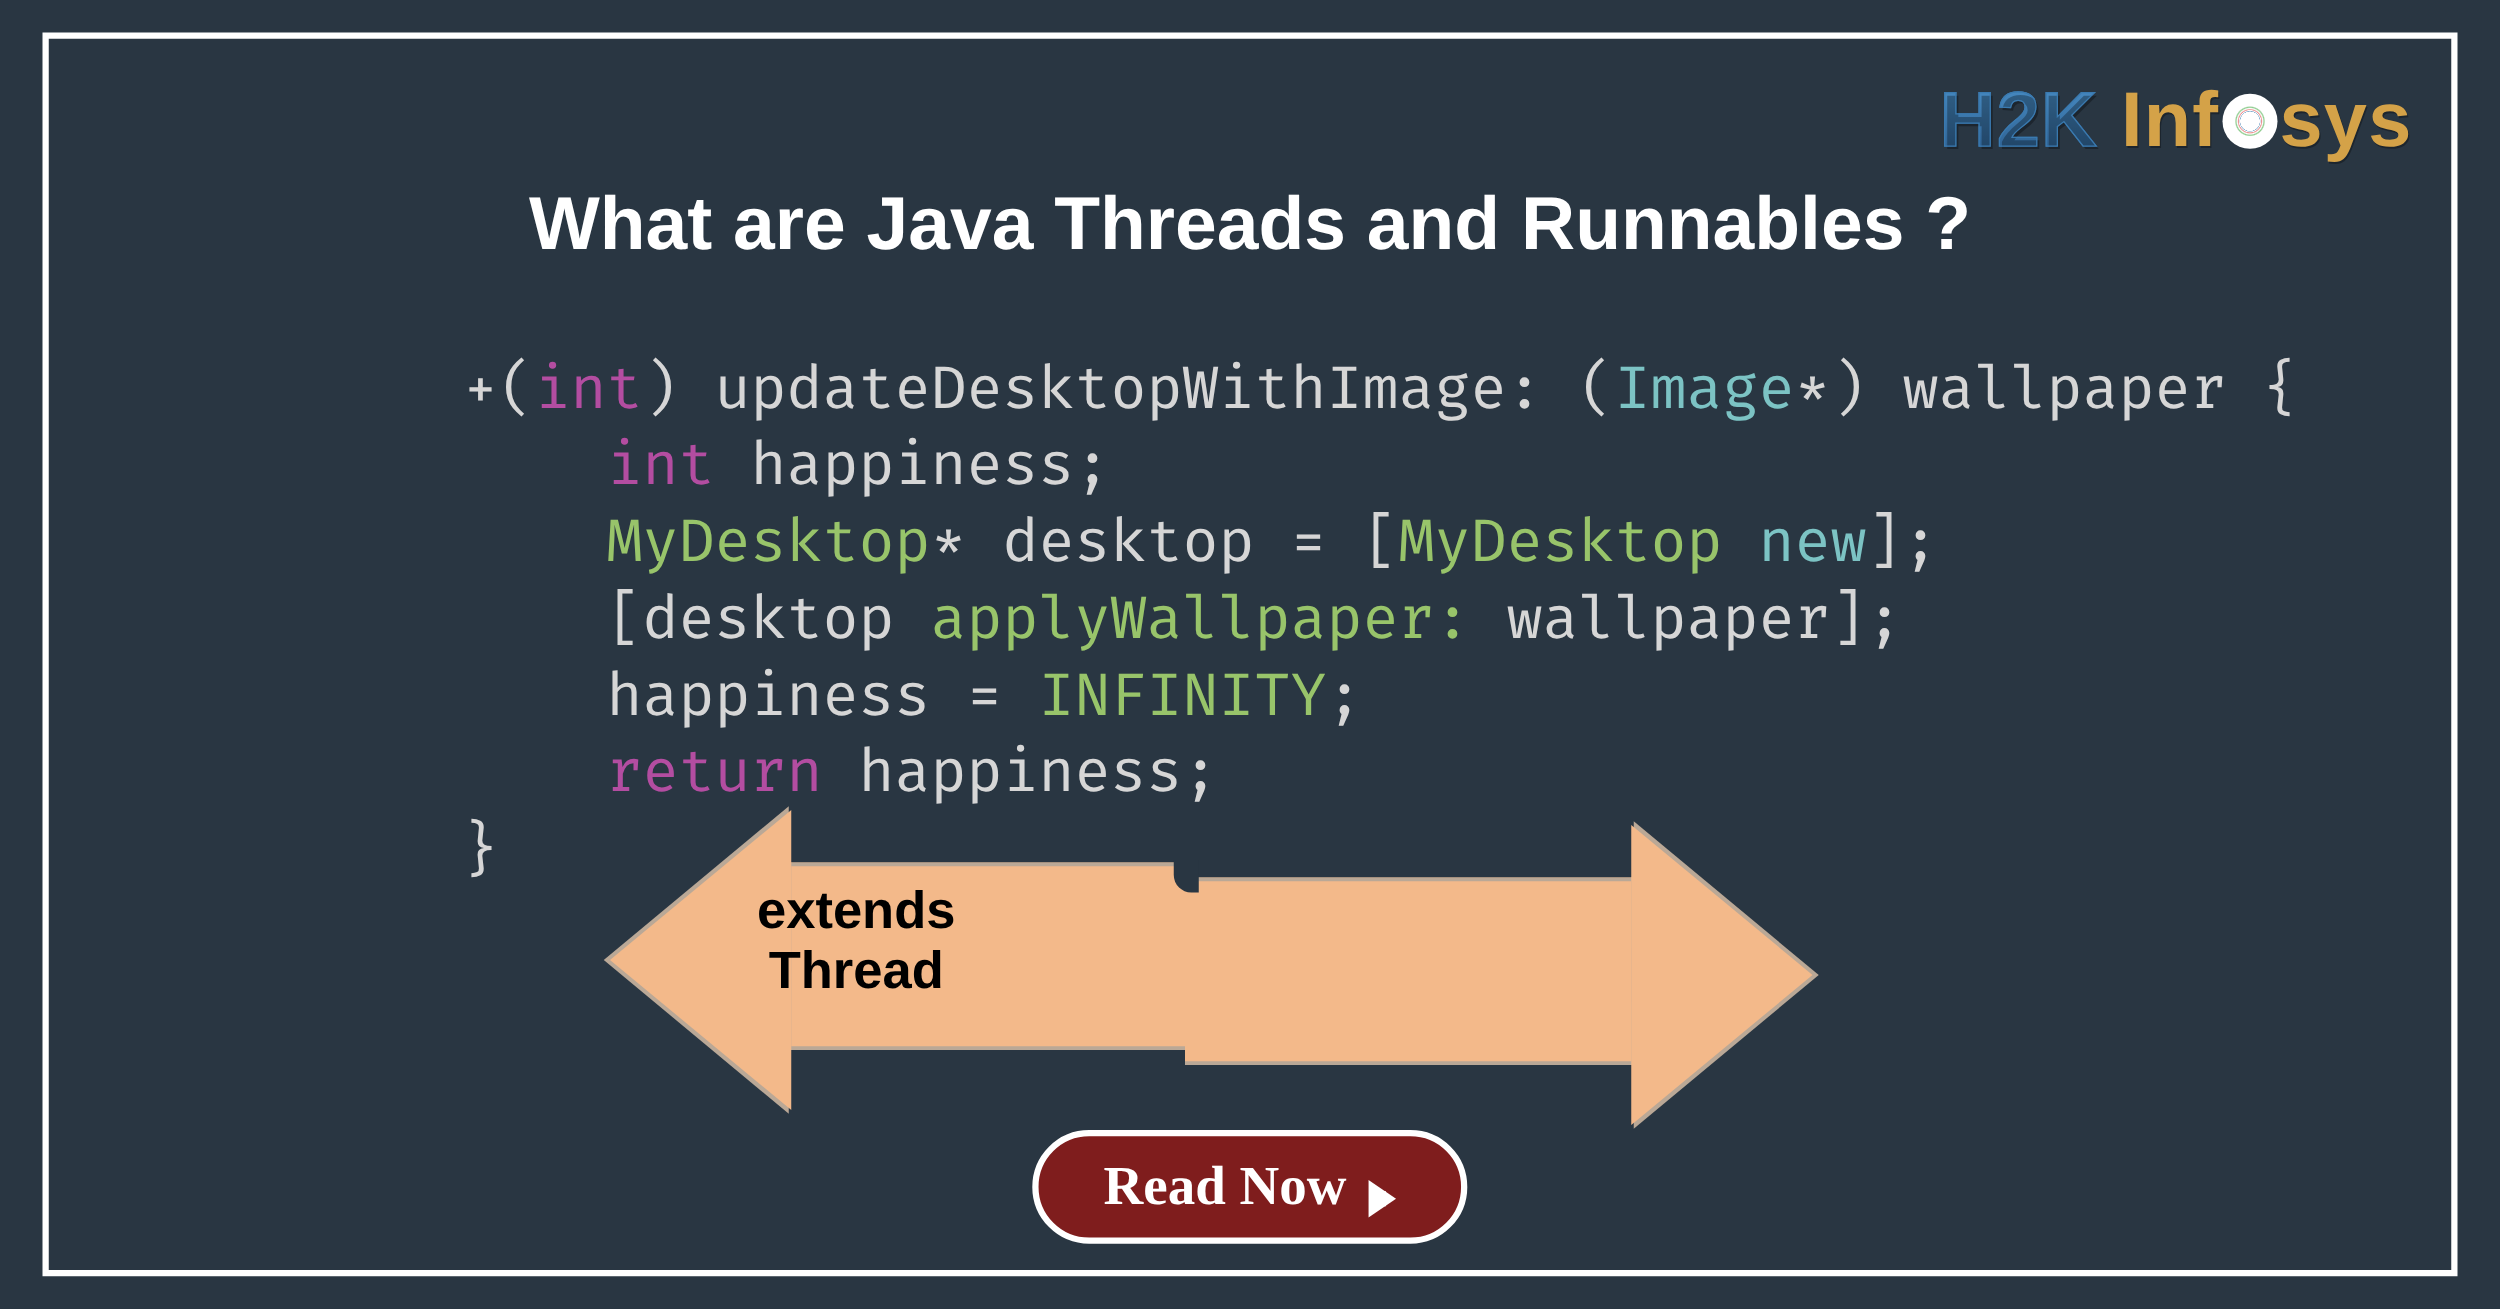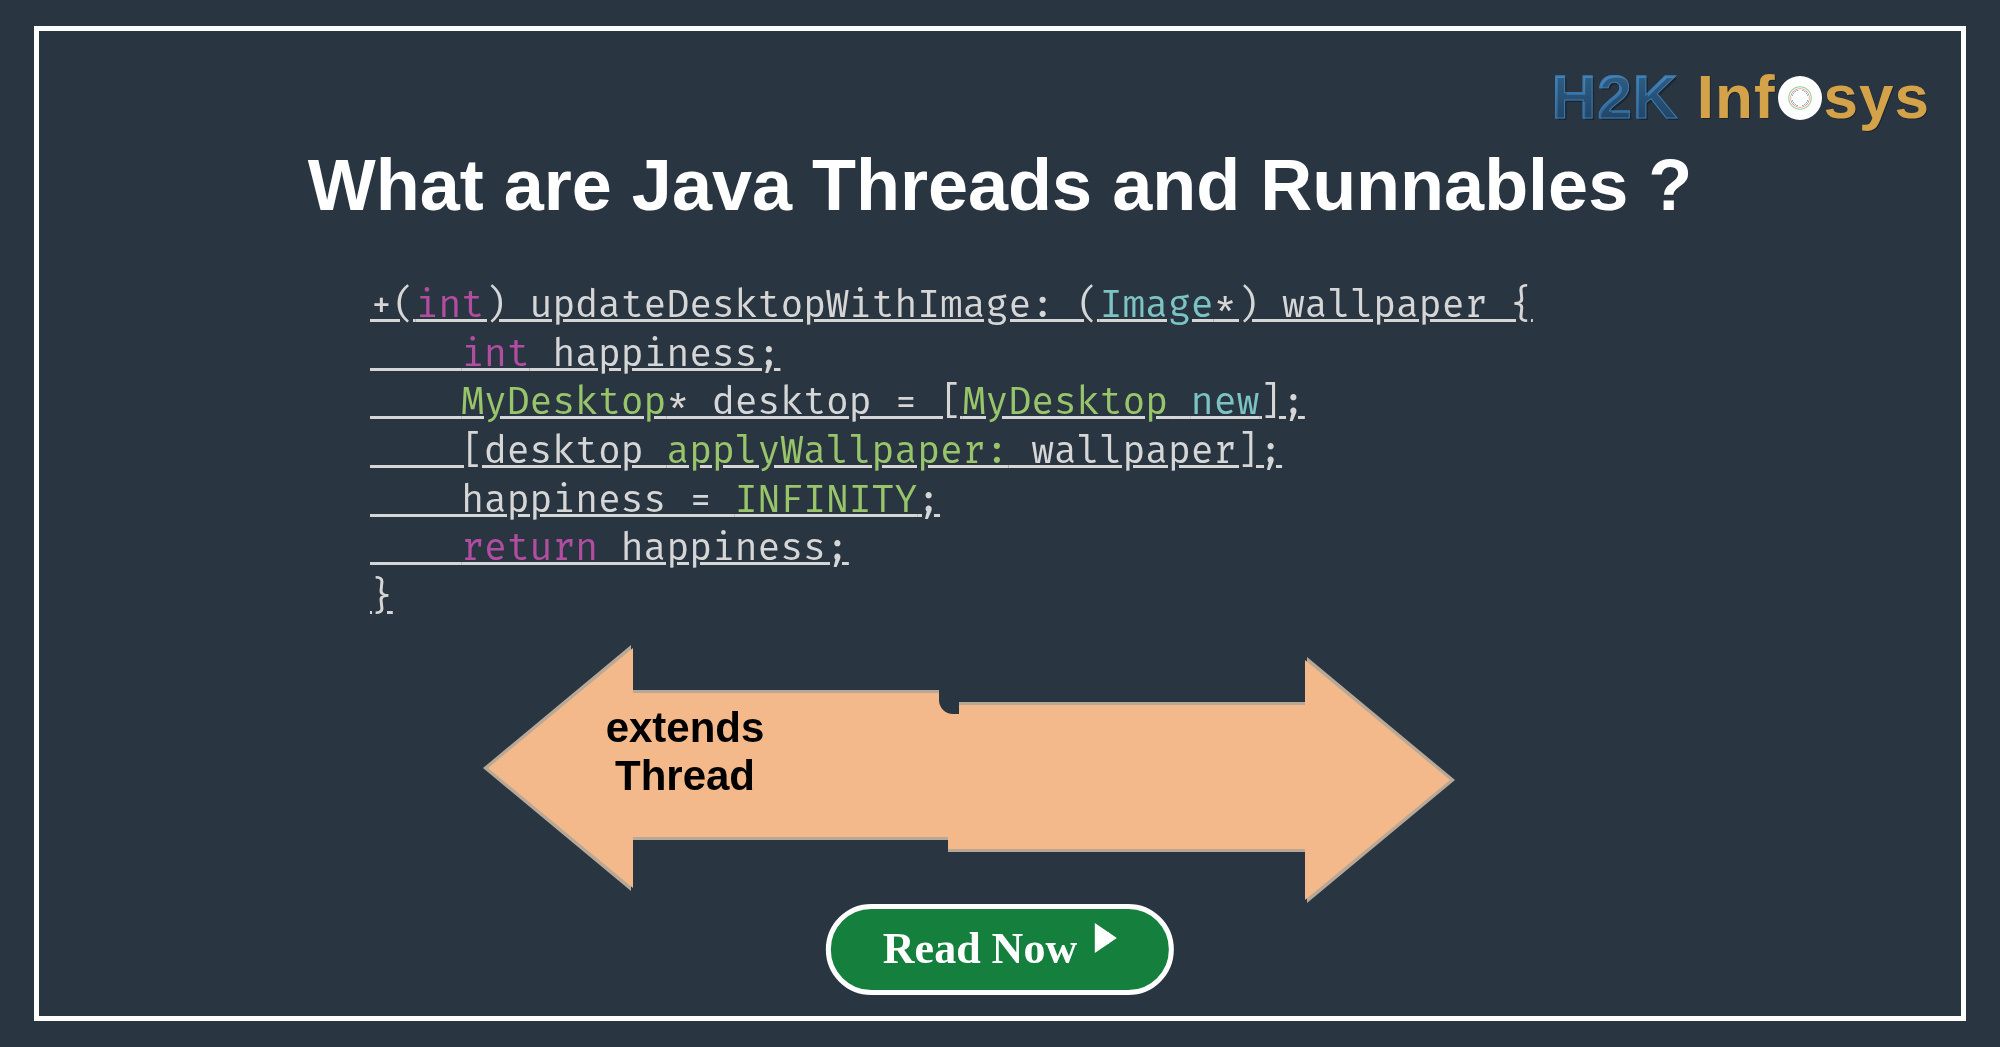--- a/index.html
+++ b/index.html
@@ -69,34 +69,33 @@
     letter-spacing: 3px;
     margin-top: 4px;
   }
   .title {
     position: absolute;
     top: 144px;
     left: 0;
     right: 0;
     text-align: center;
     color: #ffffff;
-    font-size: 72px;
+    font-size: 60px;
     font-weight: 600;
     font-family: "Segoe UI", Arial, sans-serif;
   }
   .code {
     position: absolute;
     top: 280px;
     left: 370px;
     font-family: "Fira Mono","DejaVu Sans Mono","Consolas",monospace;
-    font-size: 38px;
+    font-size: 48px;
     line-height: 1.28;
     color: #d6d6d6;
     white-space: pre;
-    text-decoration: underline;
   }
   .c-p   { color: #d6d6d6; } 
   .c-kw  { color: #b34da1; } 
   .c-ty  { color: #7cc3c4; } 
   .c-cls { color: #98c46a; } 
   .c-fn  { color: #98c46a; } 
   .c-new { color: #7cc3c4; } 
   .c-con { color: #98c46a; } 
 
   .arrows {
@@ -203,30 +202,30 @@
     background: #293642;
     border-bottom-left-radius: 14px;
     z-index: 3;
   }
 
   .cta {
     position: absolute;
     left: 50%;
     bottom: 52px;
     transform: translateX(-50%);
-    background: #15803d;
+    background: #7f1d1d;
     color: #fff;
     border: 5px solid #ffffff;
     border-radius: 48px;
     padding: 14px 52px 16px 52px;
     font-family: Georgia, "Times New Roman", serif;
     font-size: 44px;
     font-weight: 700;
     display: flex;
-    align-items: flex-start;
+    align-items: flex-end;
     gap: 18px;
     cursor: pointer;
   }
   .cta .chev {
     display: inline-block;
     width: 0; height: 0;
     border-top: 15px solid transparent;
     border-bottom: 15px solid transparent;
     border-left: 22px solid #fff;
     position: relative;

